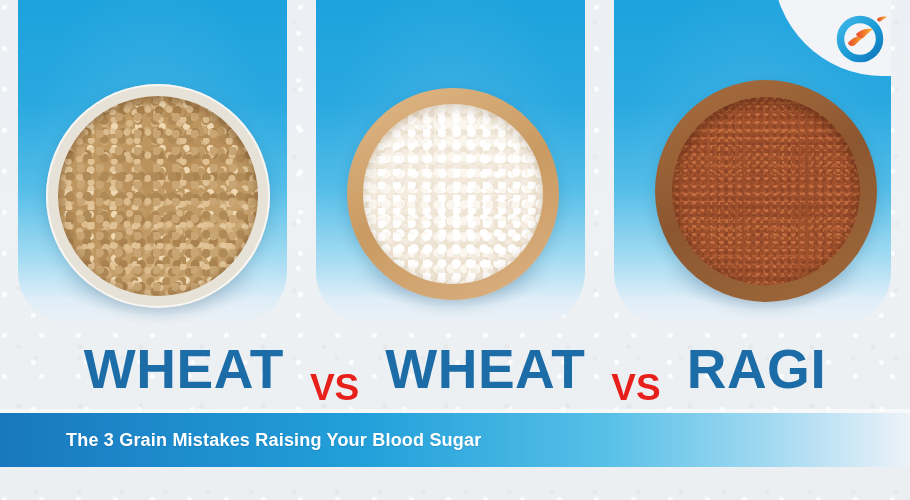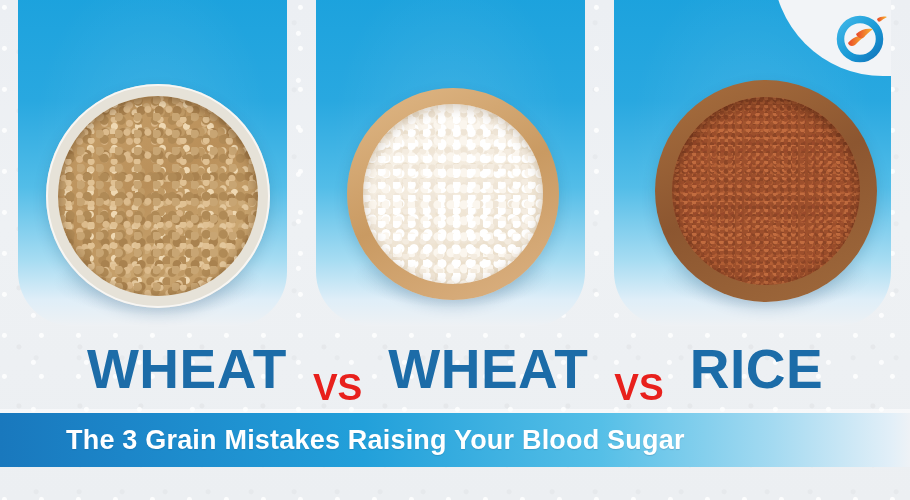--- a/index.html
+++ b/index.html
@@ -229,21 +229,21 @@
         #55bfe7 66%,
         #a4daf1 85%,
         #e2eff8 98%,
         #eef2f6 100%);
     display: flex;
     align-items: center;
     z-index: 5;
   }
   .banner-text {
     color: #ffffff;
-    font-size: 27px;
+    font-size: 18px;
     font-weight: 700;
     letter-spacing: .2px;
     margin-left: 66px;
     font-family: "Liberation Sans", sans-serif;
     text-shadow: 0 1px 1px rgba(0,60,100,.18);
   }
 
   
   .banner-top-line {
     position: absolute;
@@ -303,21 +303,21 @@
         <path d="M47 11 C50 8.5, 54 8, 57 9 C54 10.5, 52 12, 50 13.5 C48.5 14, 47.5 13, 47 11 Z" fill="url(#birdGrad)"></path>
       </svg>
     </div>
   </div>
 
   <div class="headline">
     <span class="word">WHEAT</span>
     <span class="vs">VS</span>
     <span class="word">WHEAT</span>
     <span class="vs">VS</span>
-    <span class="word">RICE</span>
+    <span class="word">RAGI</span>
   </div>
 
   <div class="banner-top-line"></div>
   <div class="banner">
     <span class="banner-text">The 3 Grain Mistakes Raising Your Blood Sugar</span>
   </div>
 
 </div>
 
 </body></html>

